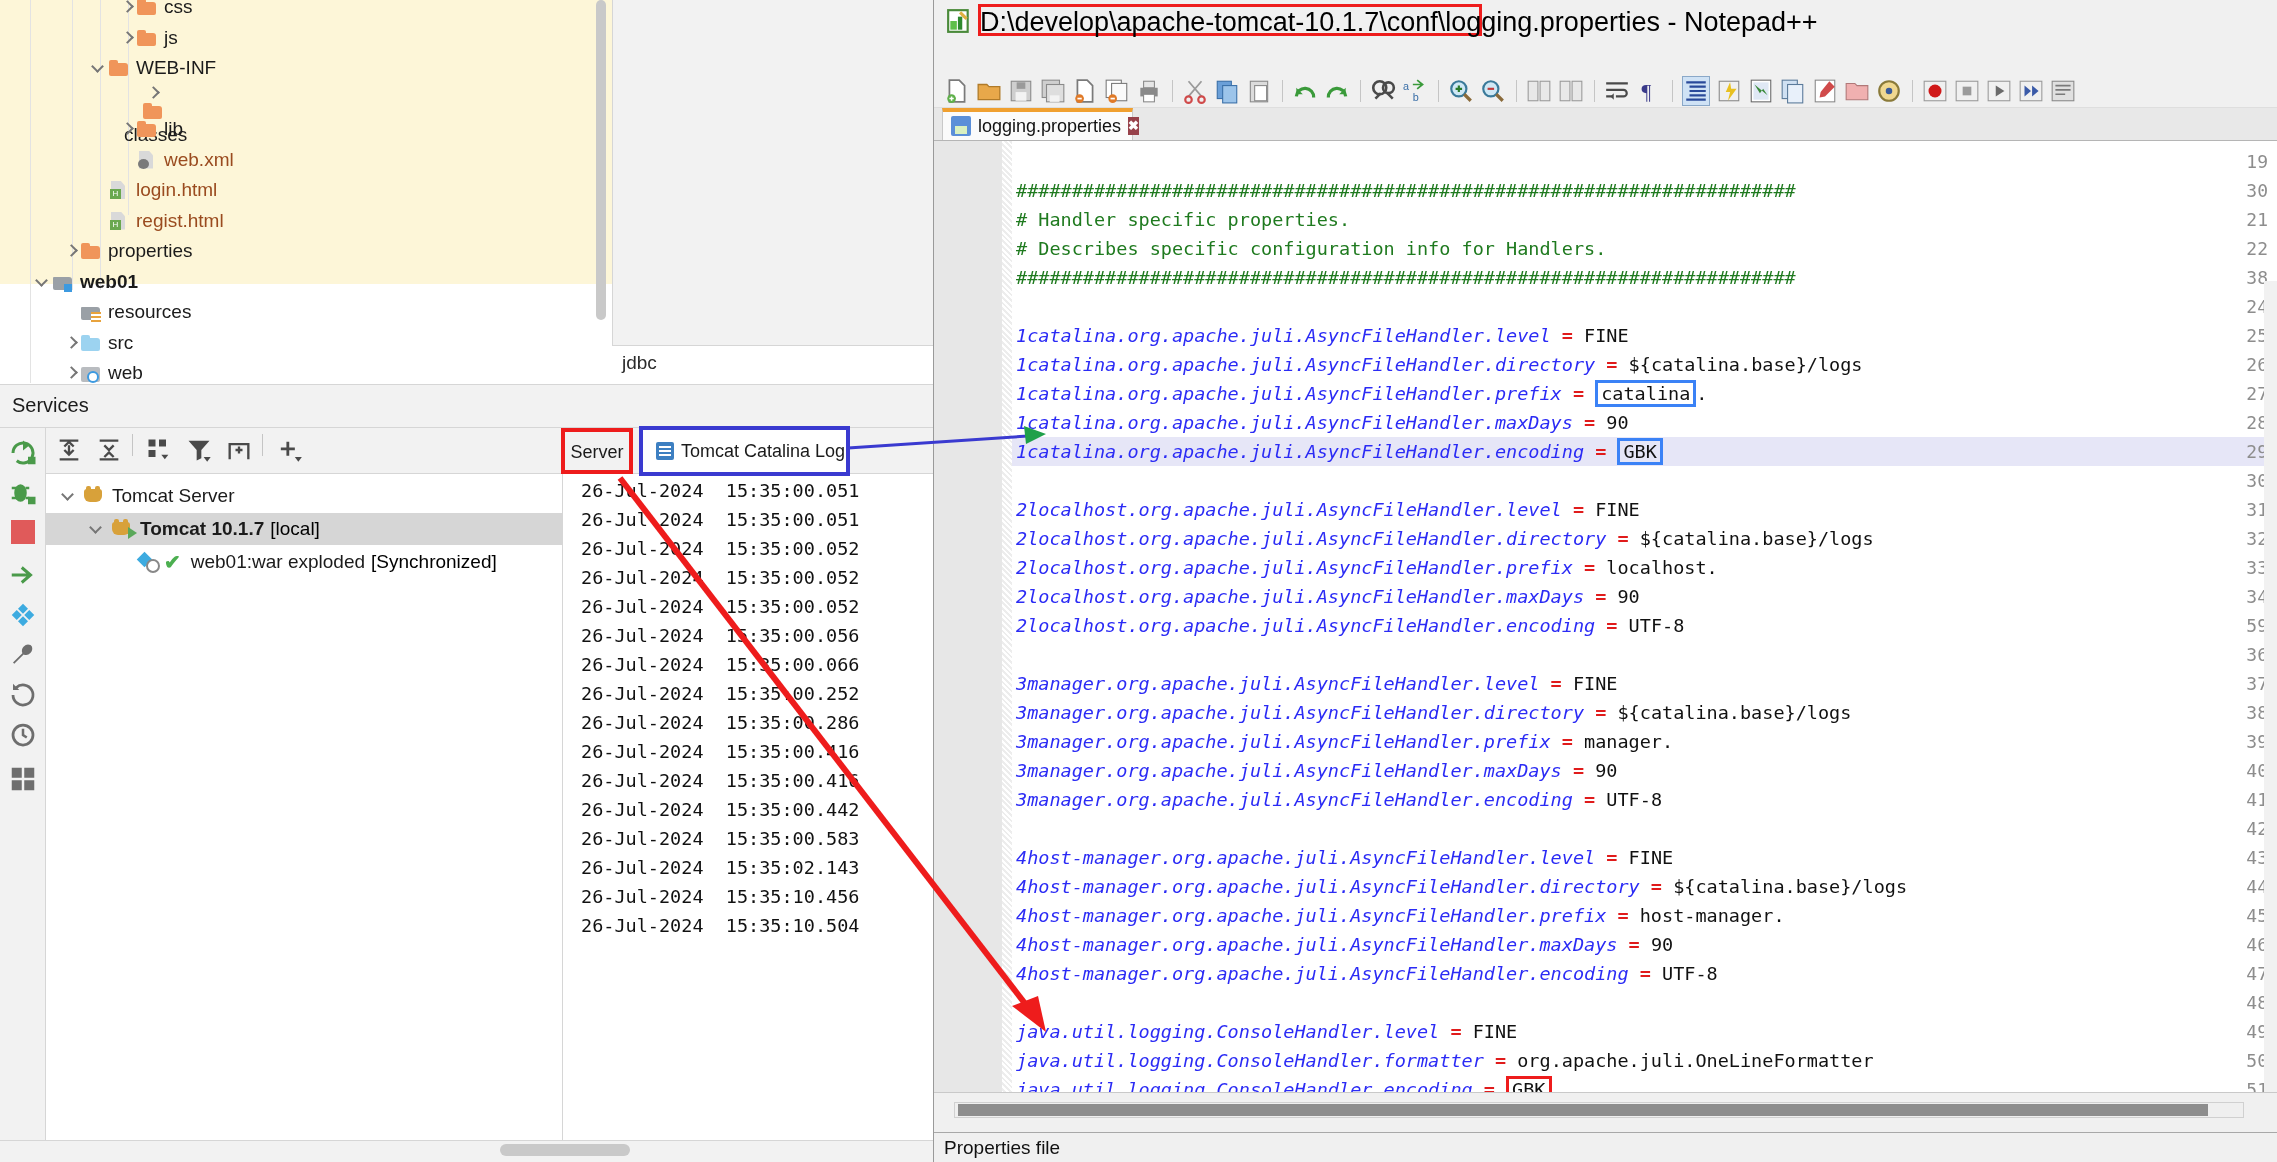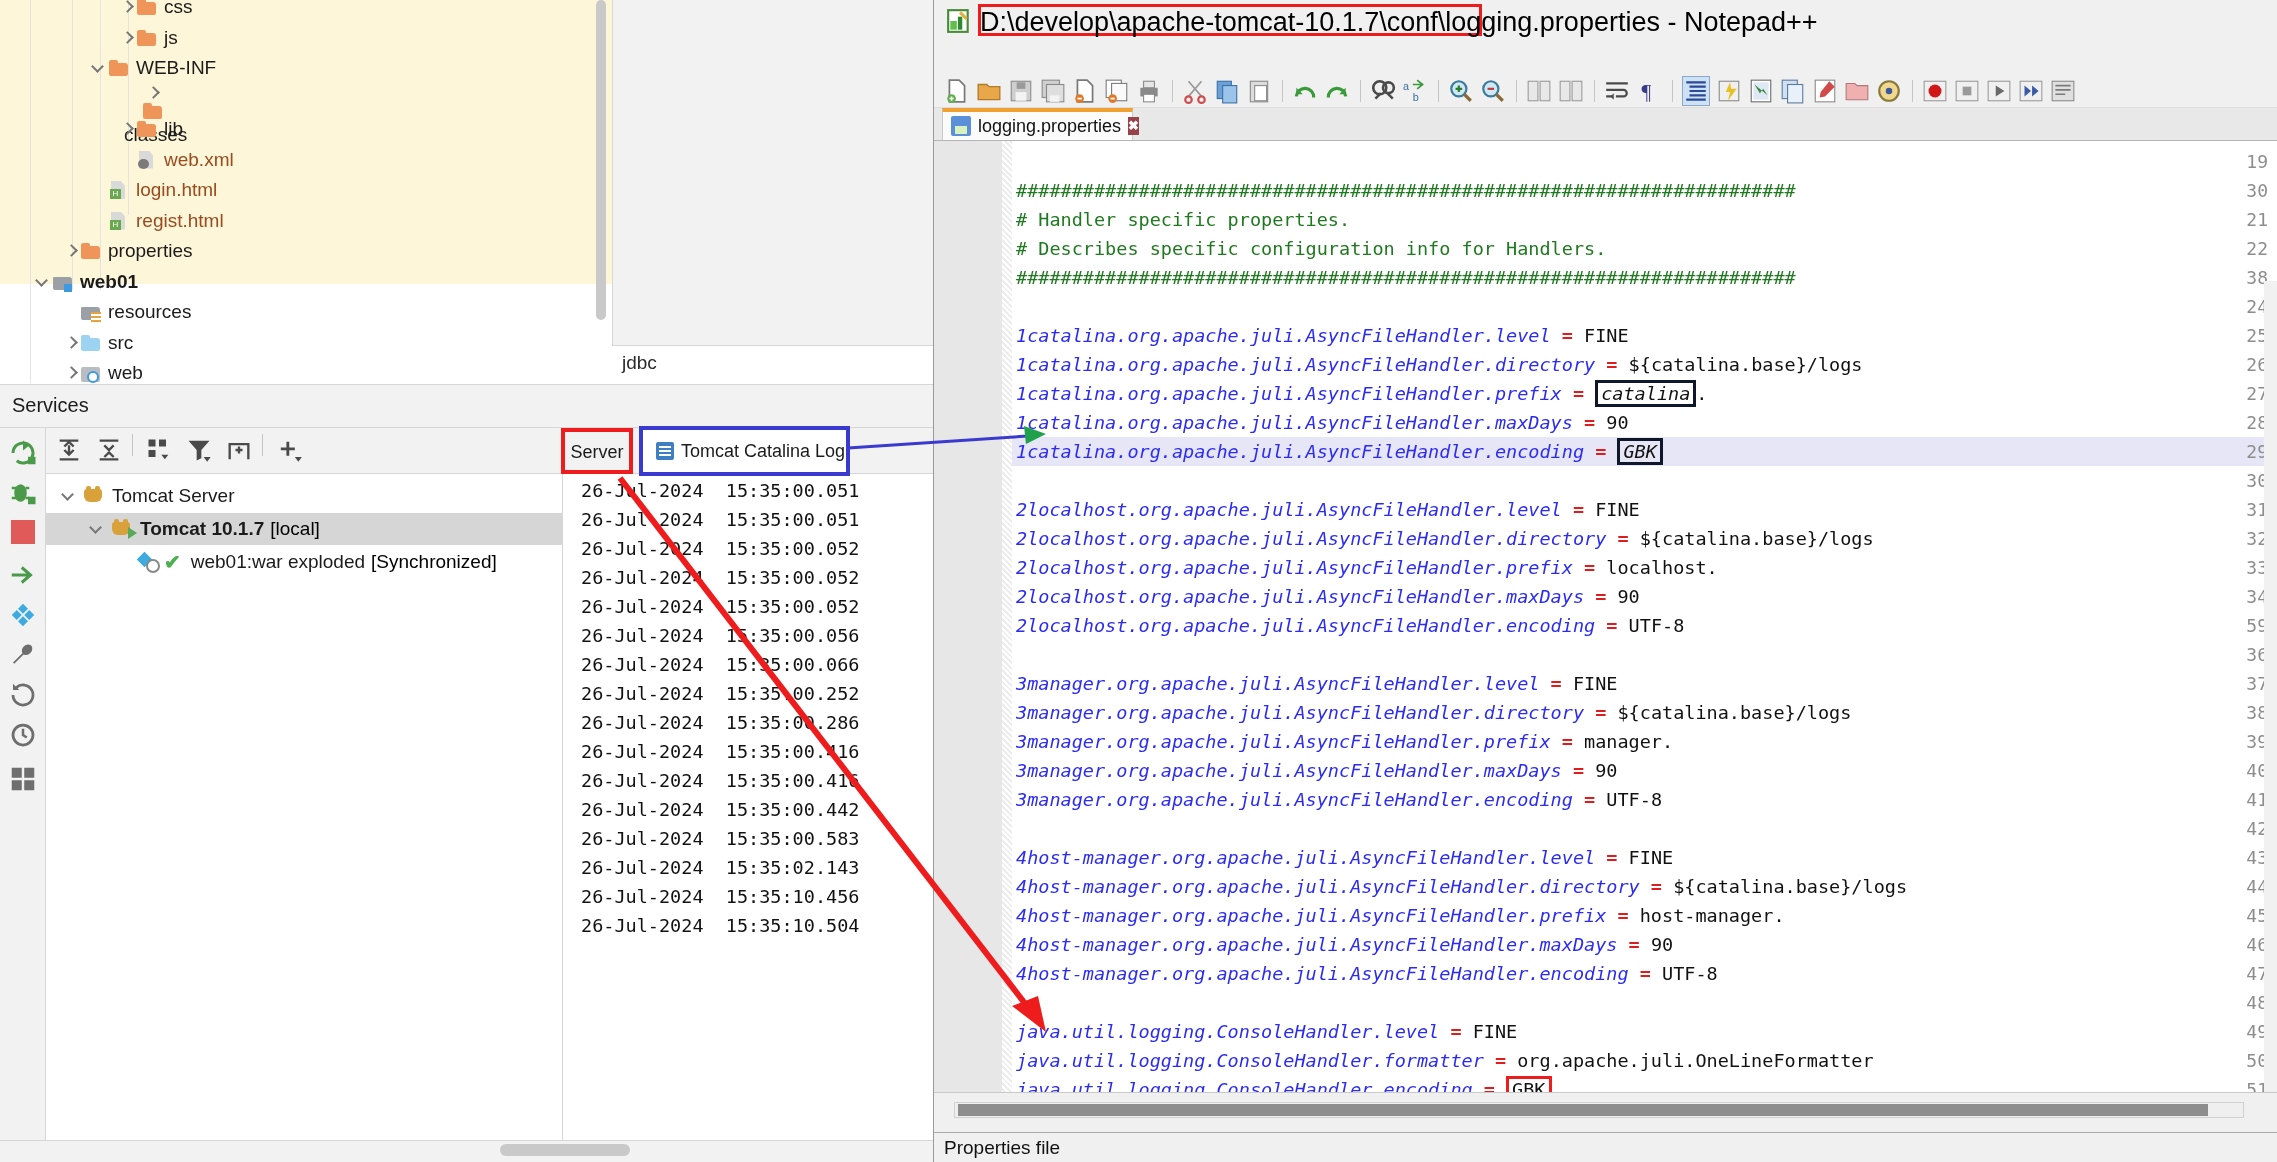--- a/index.html
+++ b/index.html
@@ -132,21 +132,21 @@
   .gutter { position:absolute; left:0; top:0; width:68px; height:952px; background:#e7e7e7; }
   .gutter-edge { position:absolute; left:68px; top:0; width:10px; height:952px;
                  background:repeating-linear-gradient(45deg,#ffffff 0 2px,#ededed 2px 4px); }
   .ln { position:absolute; right:10px; font-family:"DejaVu Sans Mono", monospace; font-size:18px; color:#8d8d8d; height:29px; line-height:29px;}
   .code { position:absolute; left:82px; font-family:"DejaVu Sans Mono", monospace; font-size:18.5px; height:29px; line-height:29px; white-space:pre; }
   .hl-row { position:absolute; left:78px; width:1266px; height:29px; background:#e6e6f7; }
   .c-comment { color:#1f7a1f; }
   .c-key { color:#2b2bf5; font-style:italic; }
   .c-eq  { color:#e01b1b; font-weight:bold; }
   .c-val { color:#111; }
-  .box-blue { border:3px solid #0f172a; padding:0 3px;font-style:italic; }
+  .box-blue { border:3px solid #3b82f6; padding:0 3px; }
   .box-red  { border:3px solid #ee1c1c; padding:0 3px; }
 
   .npp-hscrollzone { position:absolute; left:0; top:1092px; width:1344px; height:40px; background:#f0f0f0; border-top:1px solid #c9c9c9;}
   .npp-hscroll { position:absolute; left:20px; top:1101px; width:1290px; height:16px; background:#efefef; border:1px solid #d0d0d0;}
   .npp-hthumb { position:absolute; left:24px; top:1103px; width:1250px; height:12px; background:#8d8d8d;}
   .npp-status { position:absolute; left:0; top:1132px; width:1344px; height:30px; background:#f0f0f0; border-top:1px solid #a8a8a8;}
   .npp-status-txt { position:absolute; left:10px; top:1137px; font-size:19px; color:#111; }
 
   
   .npp-vscroll { position:absolute; left:1330px; top:140px; width:14px; height:952px; background:#f1f1f1; }

